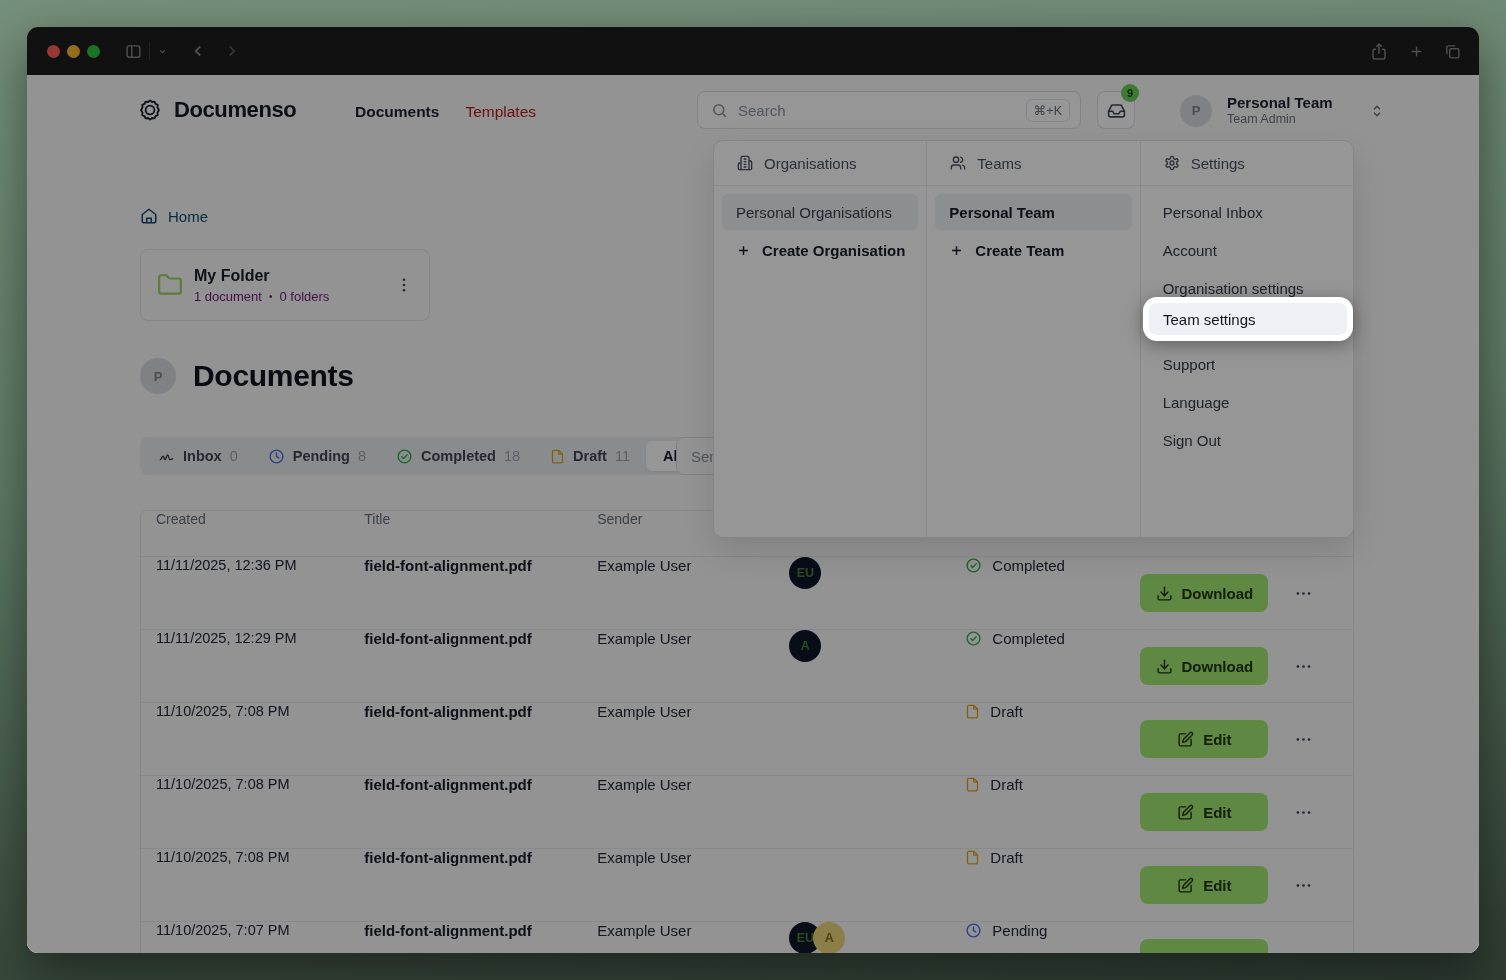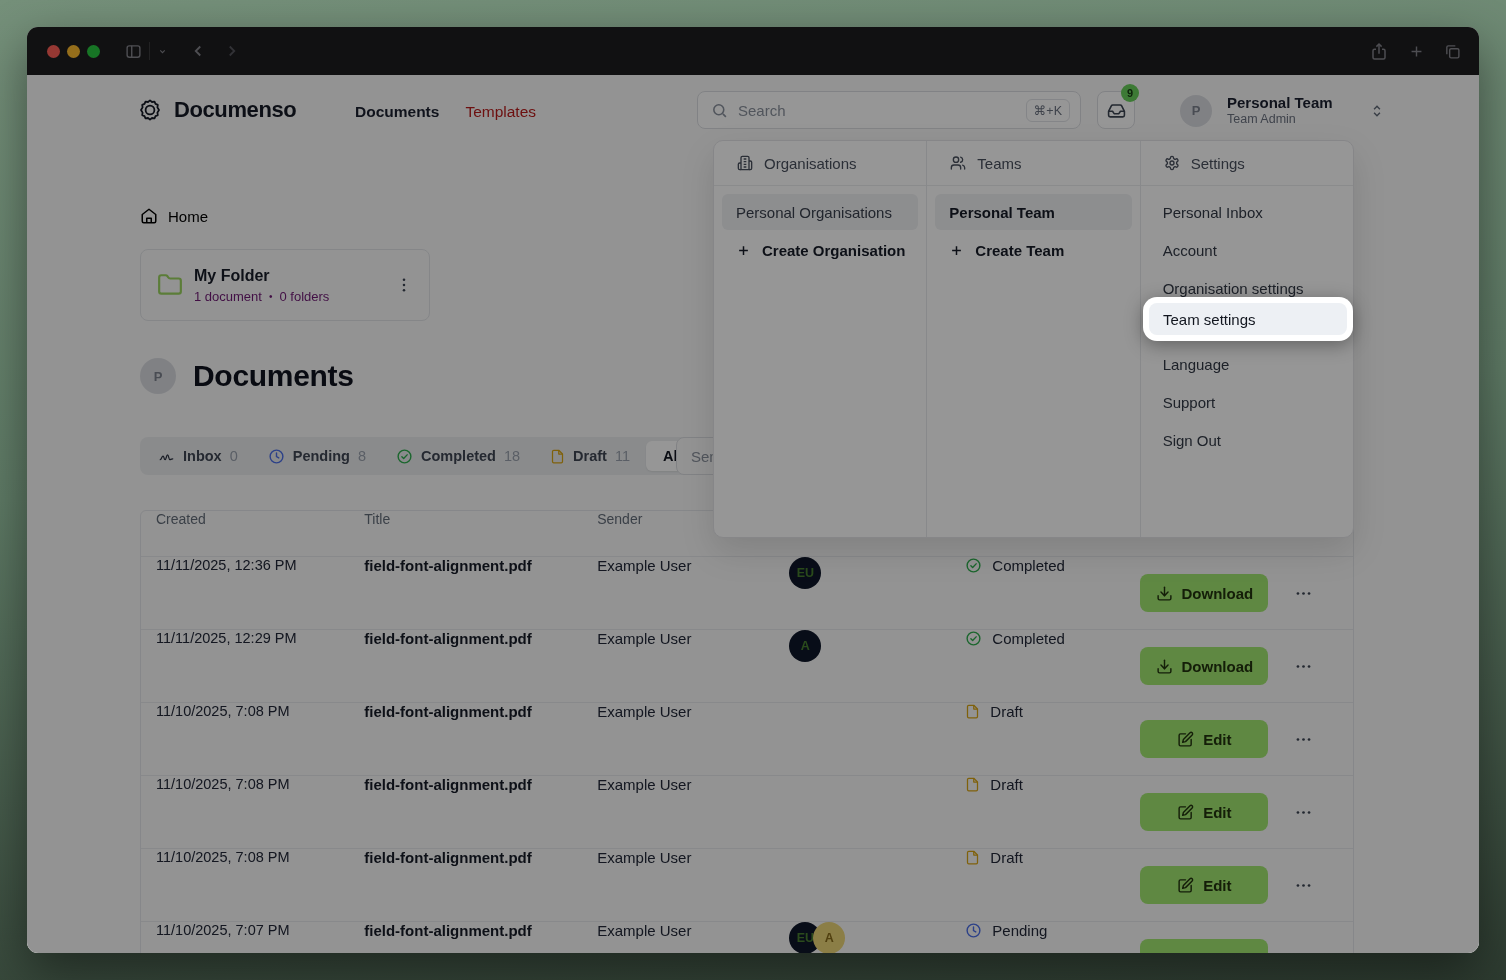--- a/index.html
+++ b/index.html
@@ -47,21 +47,21 @@
     background:#69cf5a; color:#173a14; font-size:11px; font-weight:700; display:flex;
     align-items:center; justify-content:center; padding:0 4px; }
   .user { left:1153px; top:19px; display:flex; align-items:center; gap:15px; }
   .avatar { width:32px; height:32px; border-radius:50%; background:#dadce1; color:#7c828e;
     font-size:13px; font-weight:600; display:flex; align-items:center; justify-content:center; }
   .user-name { font-size:15px; font-weight:600; color:#1c2130; line-height:18px; }
   .user-role { font-size:12.5px; color:#6b7280; line-height:15px; }
   .user-chev { color:#5f6876; margin-left:22px; }
   
   .breadcrumb { left:113px; top:132px; display:flex; align-items:center; gap:10px;
-    color:#000000; font-size:15px; font-weight:500; }
+    color:#0c4a6e; font-size:15px; font-weight:500; }
   .folder-card { left:113px; top:174px; width:290px; height:72px; border:1px solid #e2e4e8;
     border-radius:8px; display:flex; align-items:center; padding:0 16px; gap:11px; }
   .folder-icon { color:#9bd45f; }
   .folder-title { font-size:16px; font-weight:600; color:#171c28; line-height:20px; }
   .folder-meta { font-size:13px; color:#701a75; margin-top:3px; display:flex; gap:7px; align-items:center; }
   .dotsep { font-size:10px; }
   .kebab-v { margin-left:auto; color:#3c4453; cursor:pointer; }
   
   .heading { left:113px; top:283px; display:flex; align-items:center; gap:17px; }
   .heading .avatar { width:36px; height:36px; }
@@ -611,22 +611,22 @@
               <circle cx="12" cy="12" r="3"></circle>
             </svg>
         </span>
         <span>Settings</span>
       </div>
       <div class="mcol-body settings-body" id="settings-list">
           <div class="s-item">Personal Inbox</div>
           <div class="s-item">Account</div>
           <div class="s-item">Organisation settings</div>
           <div class="s-item">Team settings</div>
+          <div class="s-item">Support</div>
           <div class="s-item">Language</div>
-          <div class="s-item">Support</div>
           <div class="s-item">Sign Out</div>
         </div>
     </div>
   </div>
 
   <div class="dim"></div>
   <div class="spotlight">
     <div class="spotlight-inner">Team settings</div>
   </div>
 

